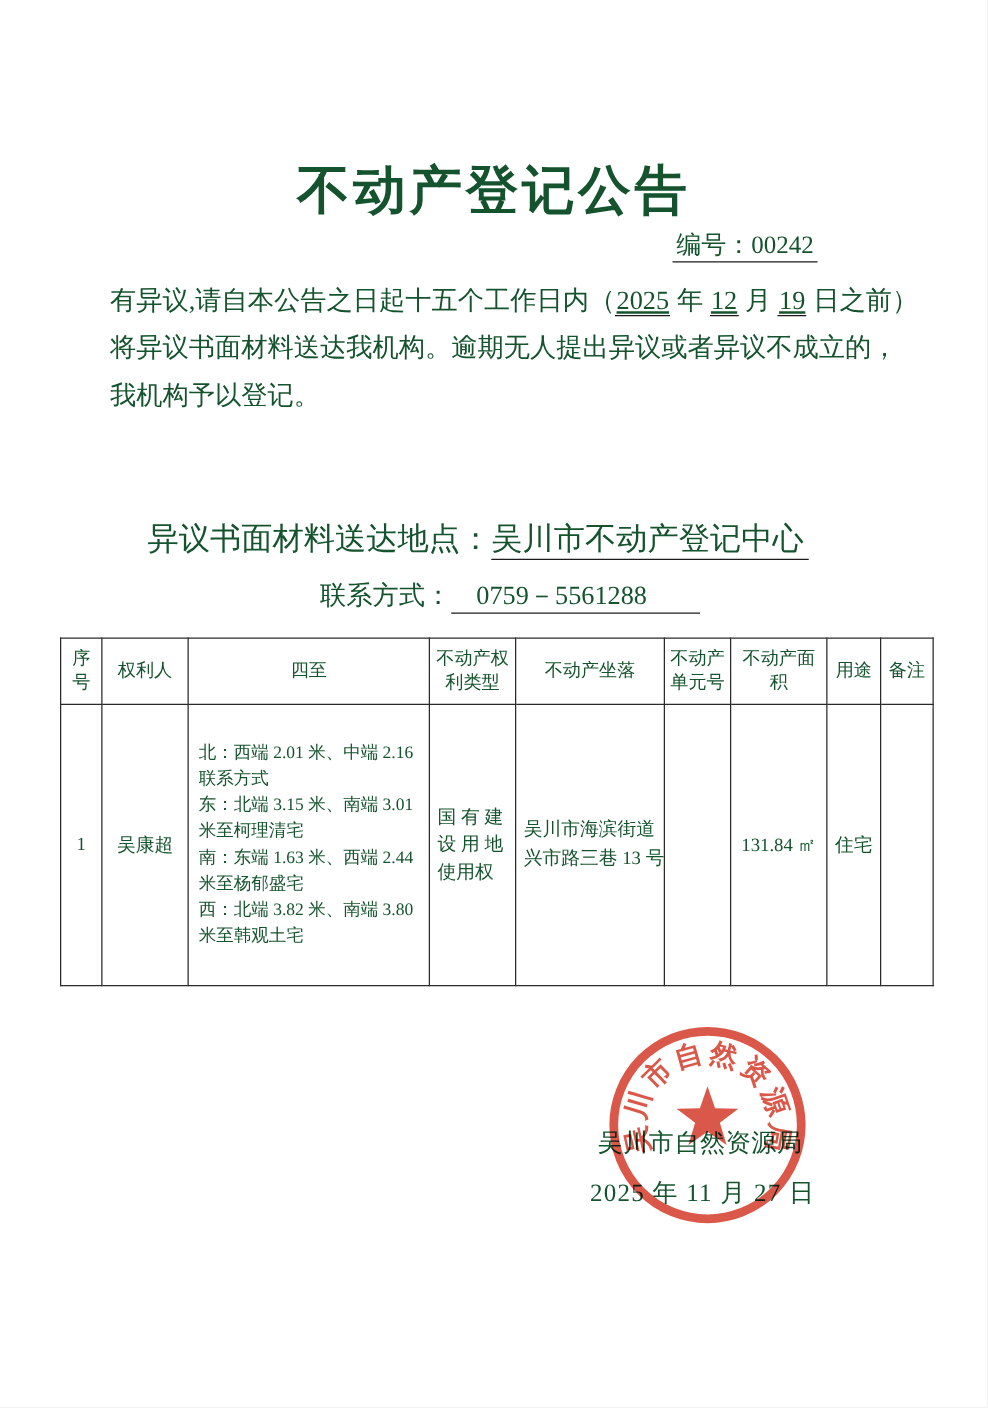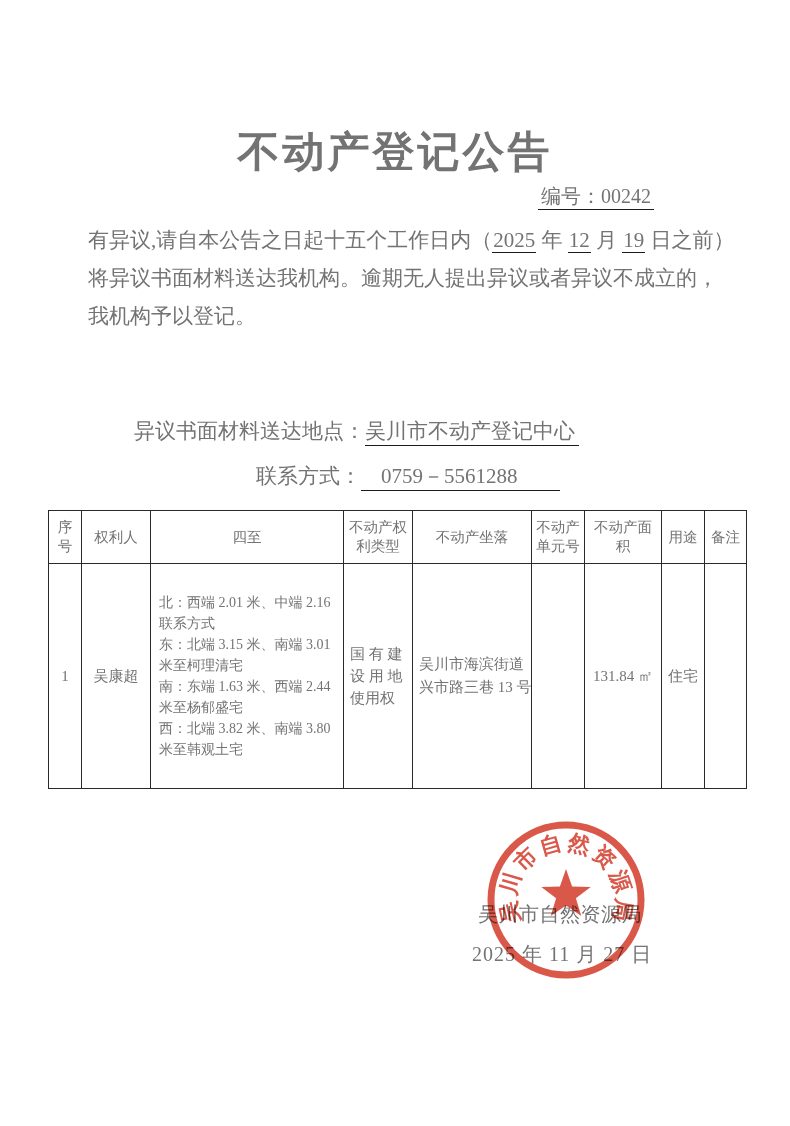--- a/index.html
+++ b/index.html
@@ -1,36 +1,36 @@
 <!DOCTYPE html>
 <html><head>
 <meta charset="utf-8">
 <style>
   html,body { margin:0; padding:0; background:#e8e8e8; }
   .page {
     position:relative; width:790px; height:1126px; margin:0 auto;
-    background:#ffffff; color:#737373; overflow:hidden;
+    background:#ffffff; color:#14532d; overflow:hidden;
     font-family:"Liberation Serif","DejaVu Serif",serif;
   }
   .title {
     position:absolute; top:124px; left:0; width:100%;
     text-align:center; font-size:42px; font-weight:bold; letter-spacing:3px;
     font-family:"Liberation Sans","DejaVu Sans",sans-serif;
   }
   .doc-no {
     position:absolute; top:184px; right:136px;
     font-size:20px; line-height:24px;
     border-bottom:1.5px solid #1b1b1b; padding:0 3px 1px 3px;text-align:center;
   }
   .intro { position:absolute; left:88px; top:221px; width:618px; font-size:21px; }
   .intro .ln { height:38px; line-height:38px; text-align:justify; text-align-last:justify; white-space:nowrap; }
   .intro .ln.indent { text-indent:2em; }
   .intro .ln.plain { text-align:right; text-align-last:left; }
-  .num-u { border-bottom:1.5px solid #1b1b1b; padding:0 1px 0 1px; }
-  .delivery { position:absolute; left:134px; top:419px; font-size:21px; line-height:25px; white-space:nowrap; }
+  .num-u { border-bottom:1.5px solid #1b1b1b; padding:0 1px 0 1px;text-decoration:underline; }
+  .delivery { position:absolute; left:118px; top:419px; font-size:25px; line-height:25px; white-space:nowrap; }
   .contact  { position:absolute; left:256px; top:464px; font-size:21px; line-height:25px; white-space:nowrap; }
   .ul-val { border-bottom:1.5px solid #1b1b1b; padding-bottom:2px; }
   .contact .ul-val { padding-left:20px; padding-right:42px; }
   .delivery .ul-val { padding-right:4px; }
 
   table.announce {
     position:absolute; left:48px; top:510px; width:698px;
     border-collapse:collapse; table-layout:fixed;
   }
   .announce th, .announce td { border:1px solid #2a2a2a; overflow:hidden; }

